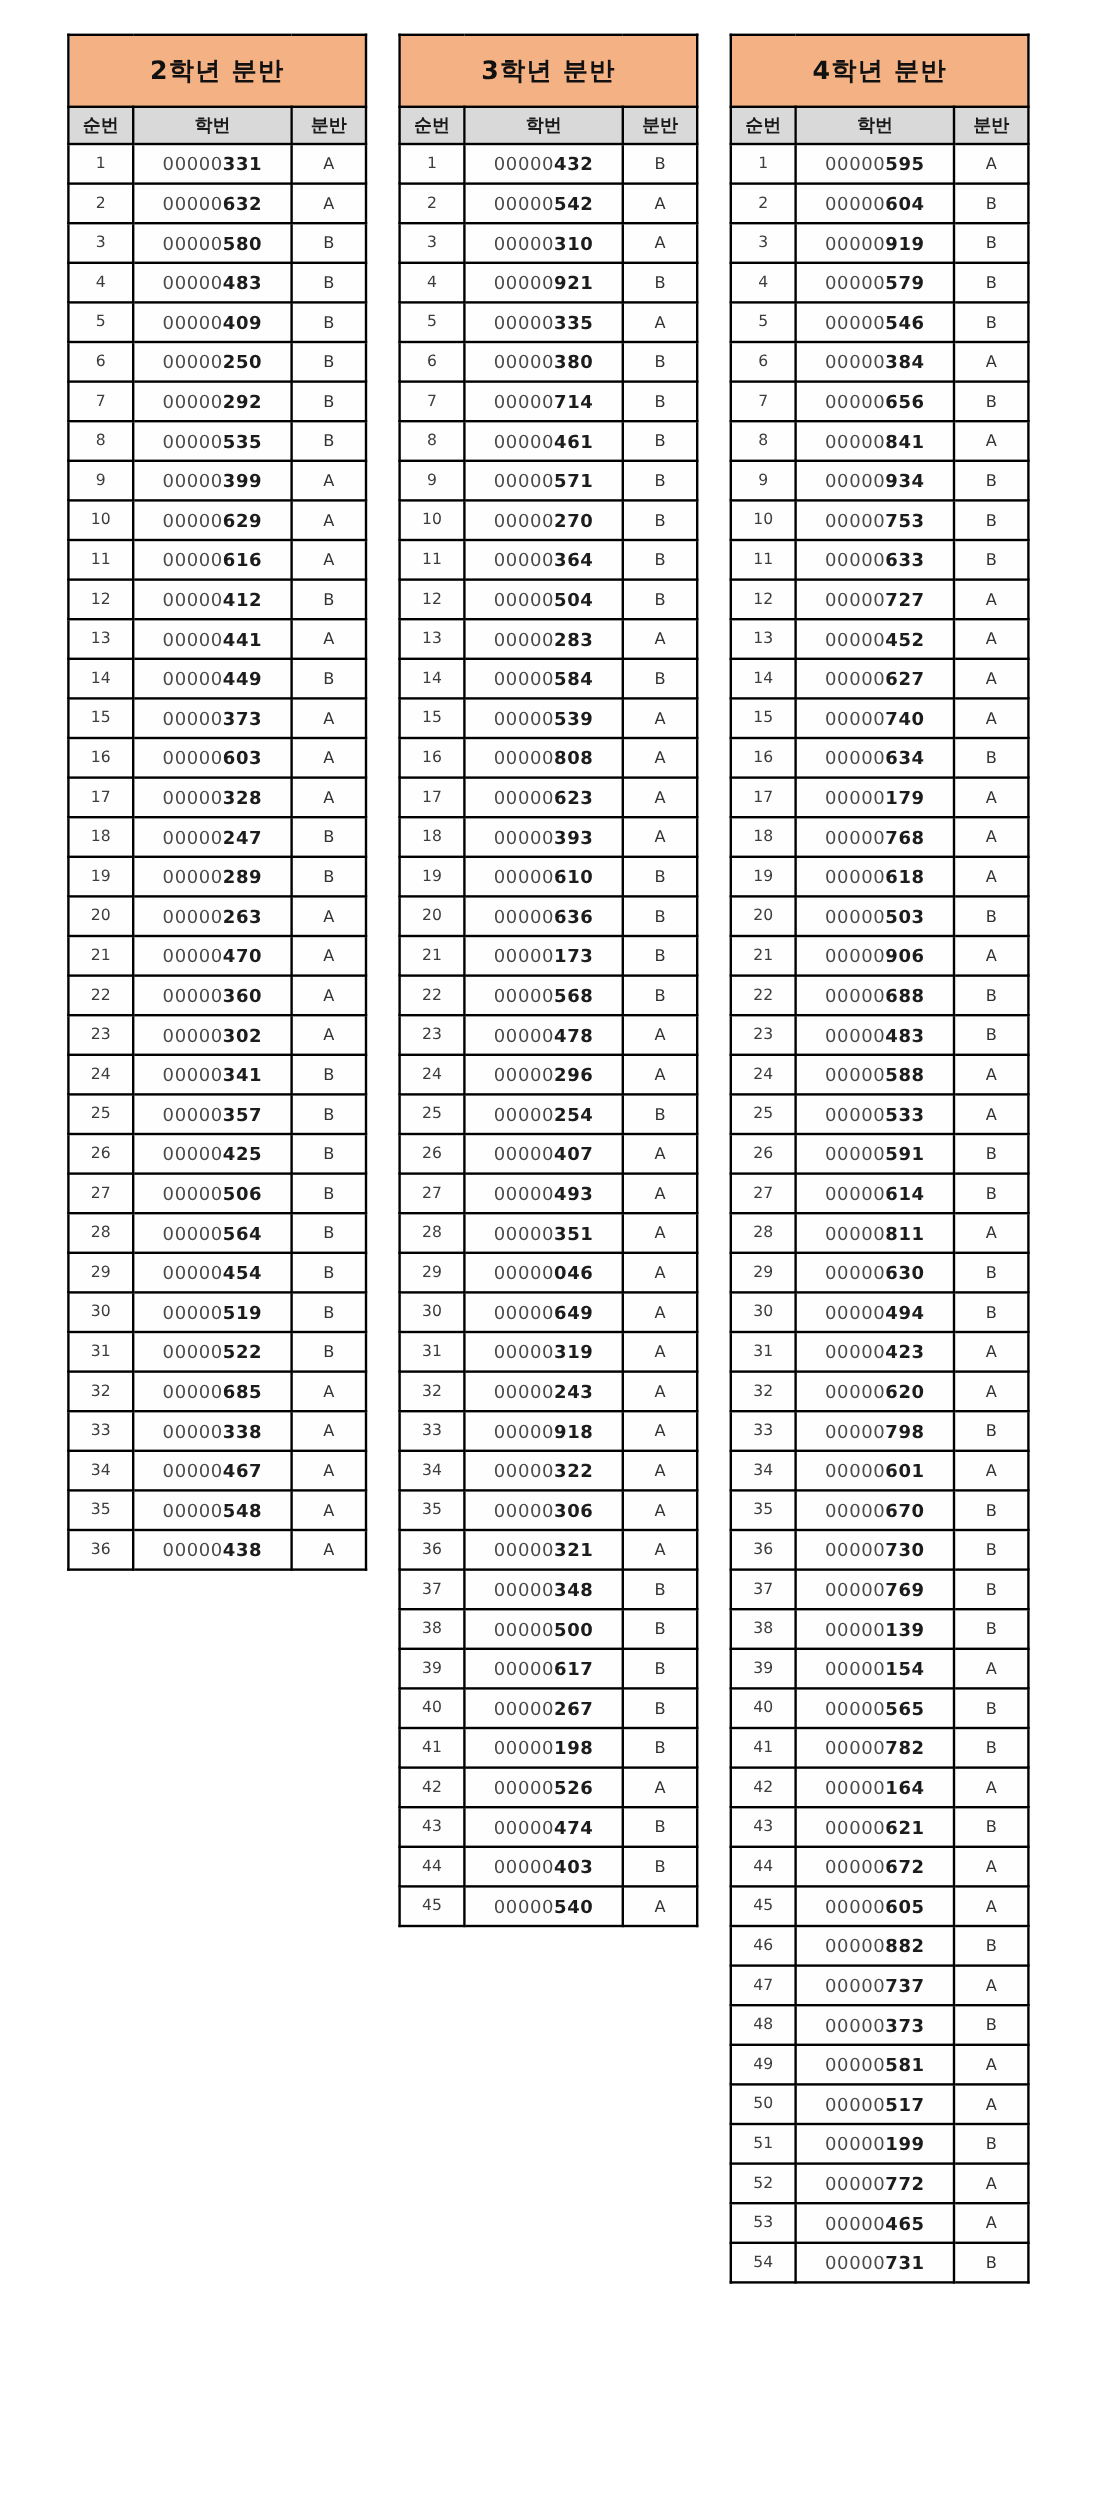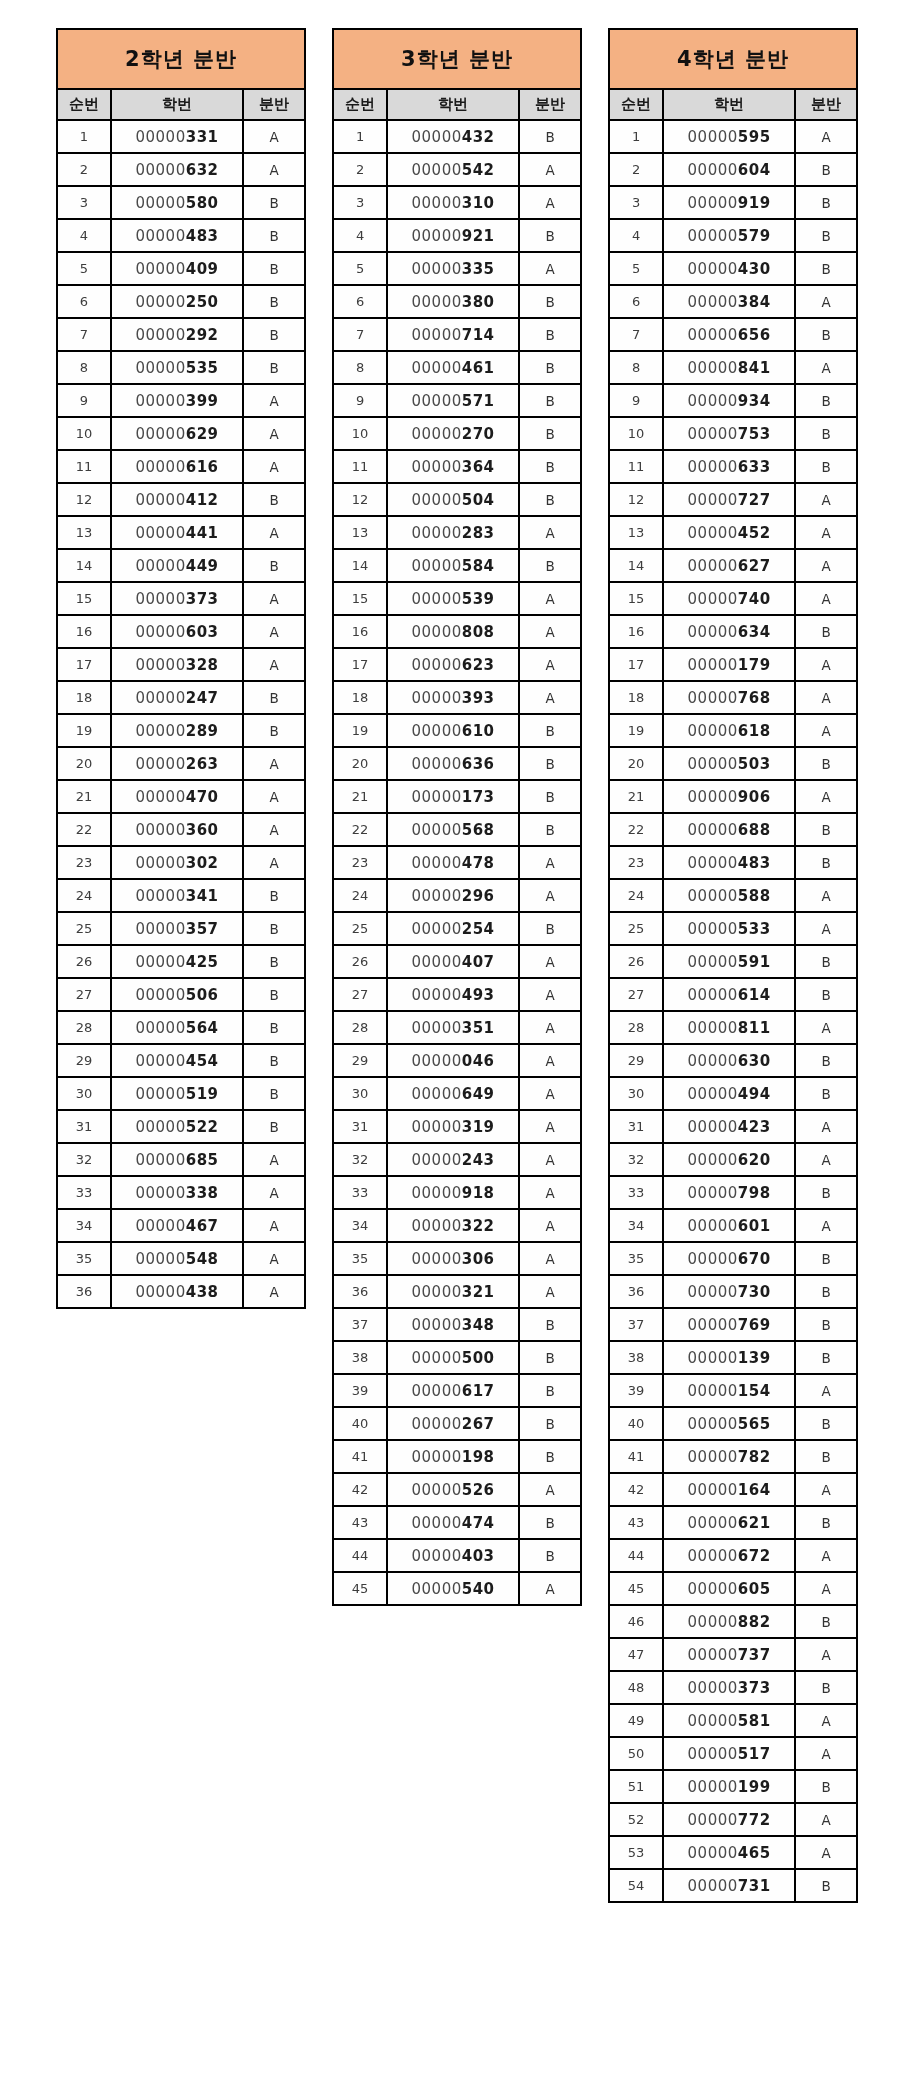--- a/index.html
+++ b/index.html
@@ -558,21 +558,21 @@
             <td class="cell-id"><span class="mask">00000</span><span class="sfx">919</span></td>
             <td class="cell-sec">B</td>
           </tr>
           <tr>
             <td class="cell-no">4</td>
             <td class="cell-id"><span class="mask">00000</span><span class="sfx">579</span></td>
             <td class="cell-sec">B</td>
           </tr>
           <tr>
             <td class="cell-no">5</td>
-            <td class="cell-id"><span class="mask">00000</span><span class="sfx">430</span></td>
+            <td class="cell-id"><span class="mask">00000</span><span class="sfx">546</span></td>
             <td class="cell-sec">B</td>
           </tr>
           <tr>
             <td class="cell-no">6</td>
             <td class="cell-id"><span class="mask">00000</span><span class="sfx">384</span></td>
             <td class="cell-sec">A</td>
           </tr>
           <tr>
             <td class="cell-no">7</td>
             <td class="cell-id"><span class="mask">00000</span><span class="sfx">656</span></td>

